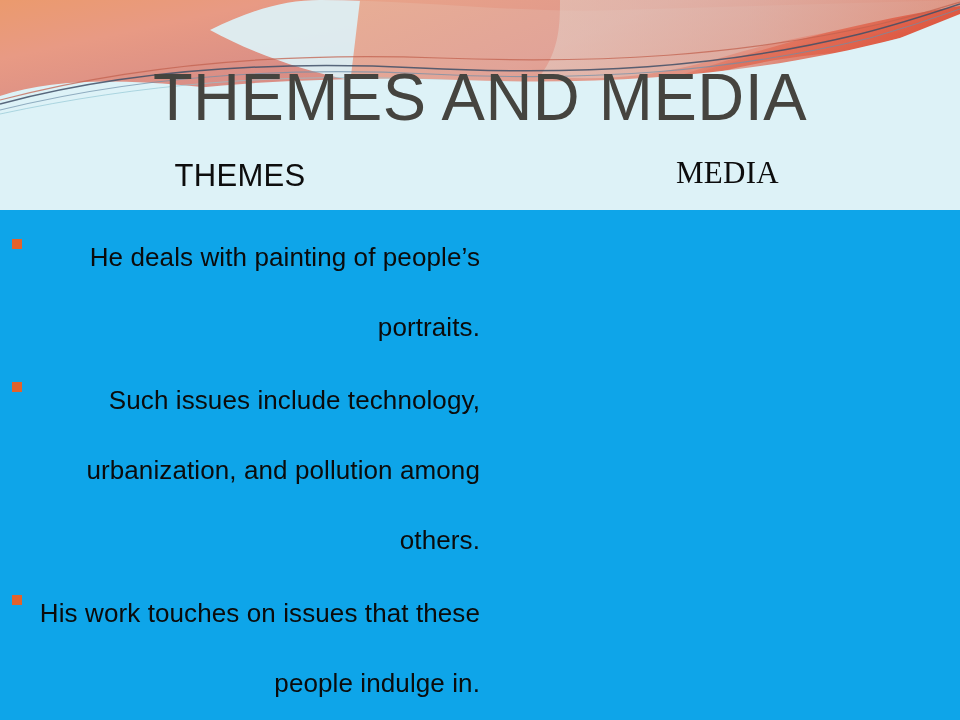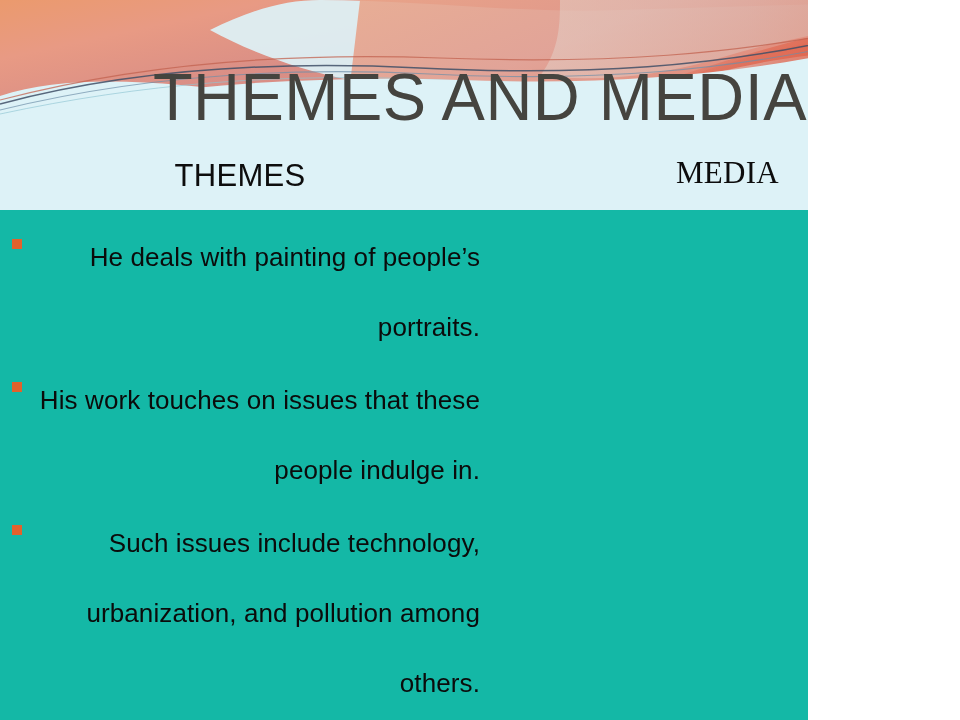--- a/index.html
+++ b/index.html
@@ -8,23 +8,23 @@
   }
   body {
     width: 960px;
     height: 720px;
     overflow: hidden;
     font-family: "Liberation Sans", sans-serif;
   }
 
   #slide {
     position: relative;
-    width: 808px;
+    width: 960px;
     height: 720px;
-    background: #14b8a6;
+    background: #0ea5e9;
     overflow: hidden;
   }
 
   #decor {
     position: absolute;
     left: 0;
     top: 0;
     width: 960px;
     height: 210px;
     pointer-events: none;
@@ -167,25 +167,25 @@
 
   <div class="col col-left">
     <div class="col-head">THEMES</div>
     <div class="bullets">
       <div class="bullet-row">
         <span class="bullet-marker"></span>
         <span class="bullet-text">He deals with painting of people’s portraits.</span>
       </div>
       <div class="bullet-row">
         <span class="bullet-marker"></span>
-        <span class="bullet-text">His work touches on issues that these people indulge in.</span>
+        <span class="bullet-text">Such issues include technology, urbanization, and pollution among others.</span>
       </div>
       <div class="bullet-row">
         <span class="bullet-marker"></span>
-        <span class="bullet-text">Such issues include technology, urbanization, and pollution among others.</span>
+        <span class="bullet-text">His work touches on issues that these people indulge in.</span>
       </div>
     </div>
   </div>
 
   <div class="col col-right">
     <div class="col-head">MEDIA</div>
 
   </div>
 
 </div>

